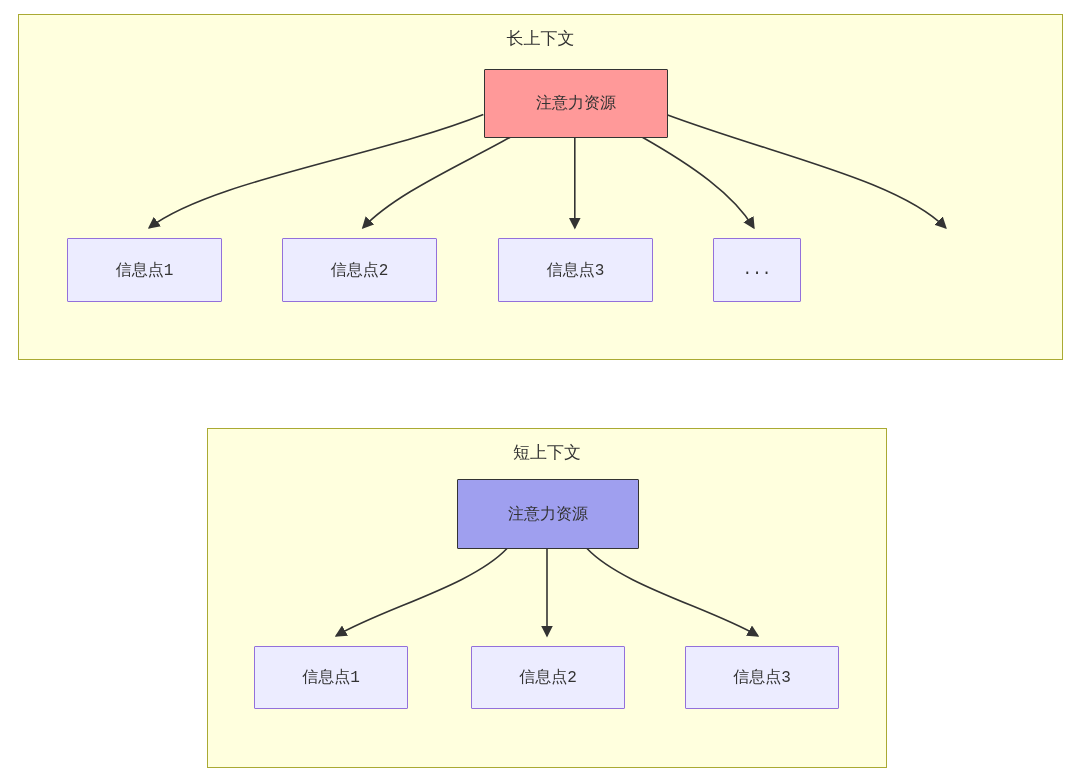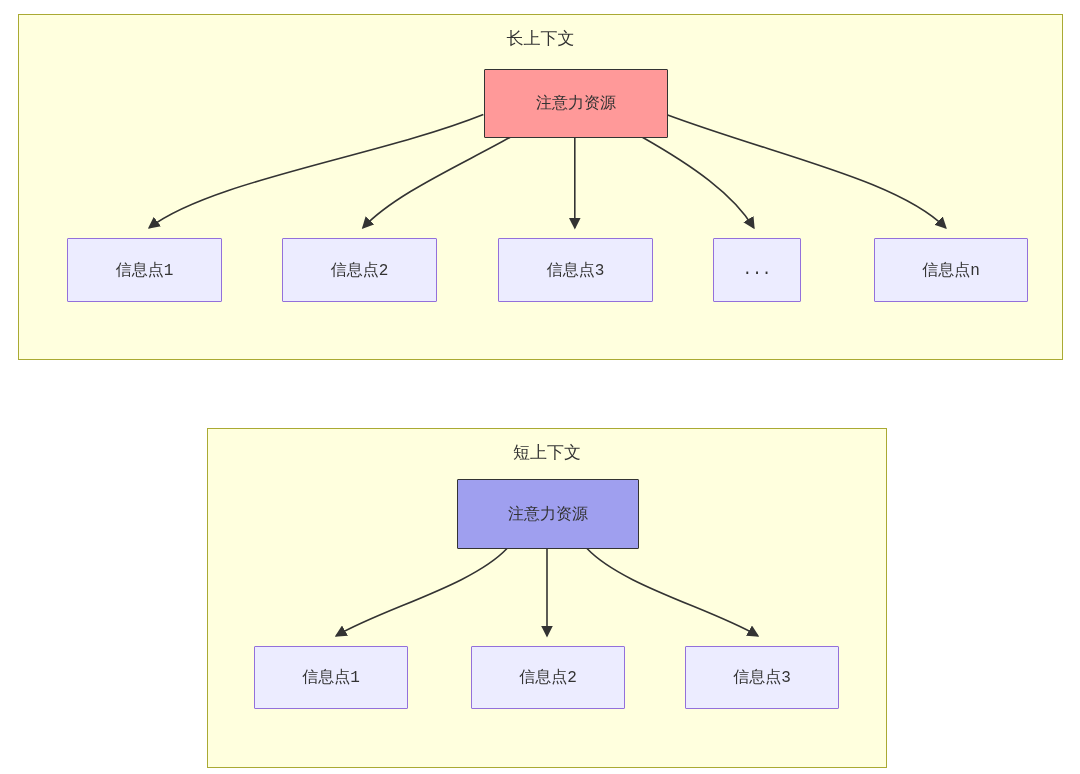--- a/index.html
+++ b/index.html
@@ -111,23 +111,20 @@
     </div>
     <div class="node child" style="left:263px; top:223px; width:155px; height:64px;">
       <span>信息点2</span>
     </div>
     <div class="node child" style="left:479px; top:223px; width:155px; height:64px;">
       <span>信息点3</span>
     </div>
     <div class="node child" style="left:694px; top:223px; width:88px; height:64px;">
       <span>...</span>
     </div>
-    <div class="node child" style="left:855px; top:223px; width:154px; height:64px;">
-      <span>信息点n</span>
-    </div>
   </section>
 
   <section class="panel panel-bottom">
 
     <svg class="edges" viewBox="0 0 680 340" width="680" height="340" aria-hidden="true">
       <defs>
         <marker id="arrow-b" viewBox="0 0 10 10" refX="8.5" refY="5" markerWidth="7.5" markerHeight="7.5" orient="auto-start-reverse">
           <path d="M0,0 L10,5 L0,10 z"></path>
         </marker>
       </defs>

